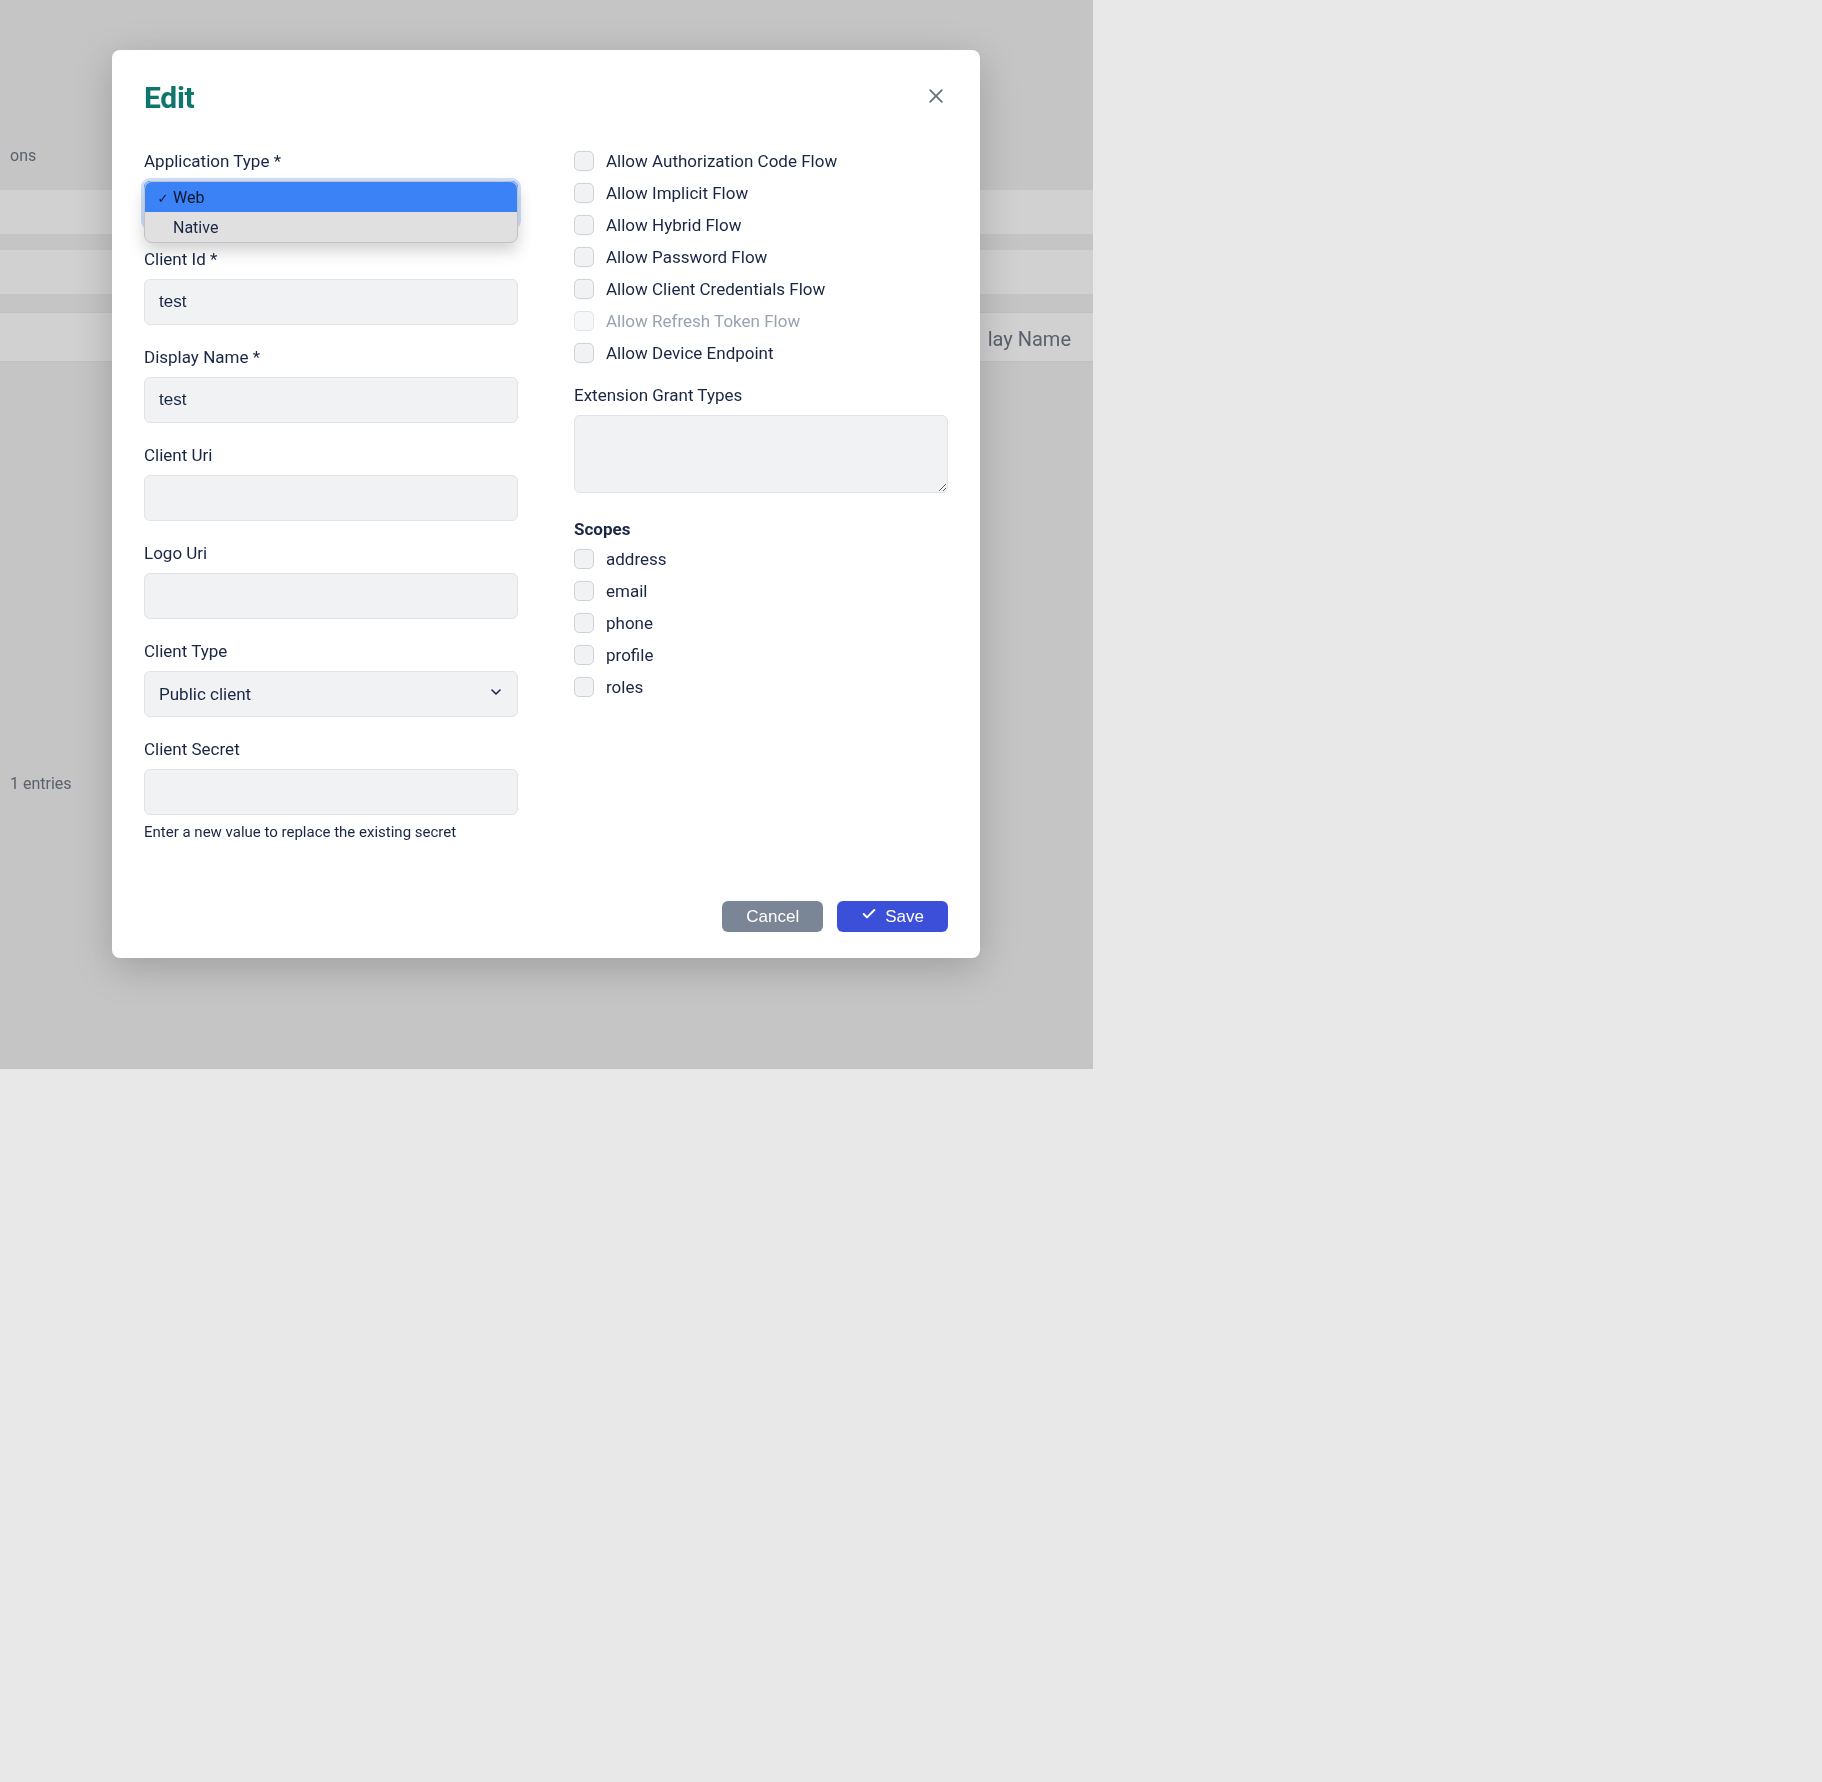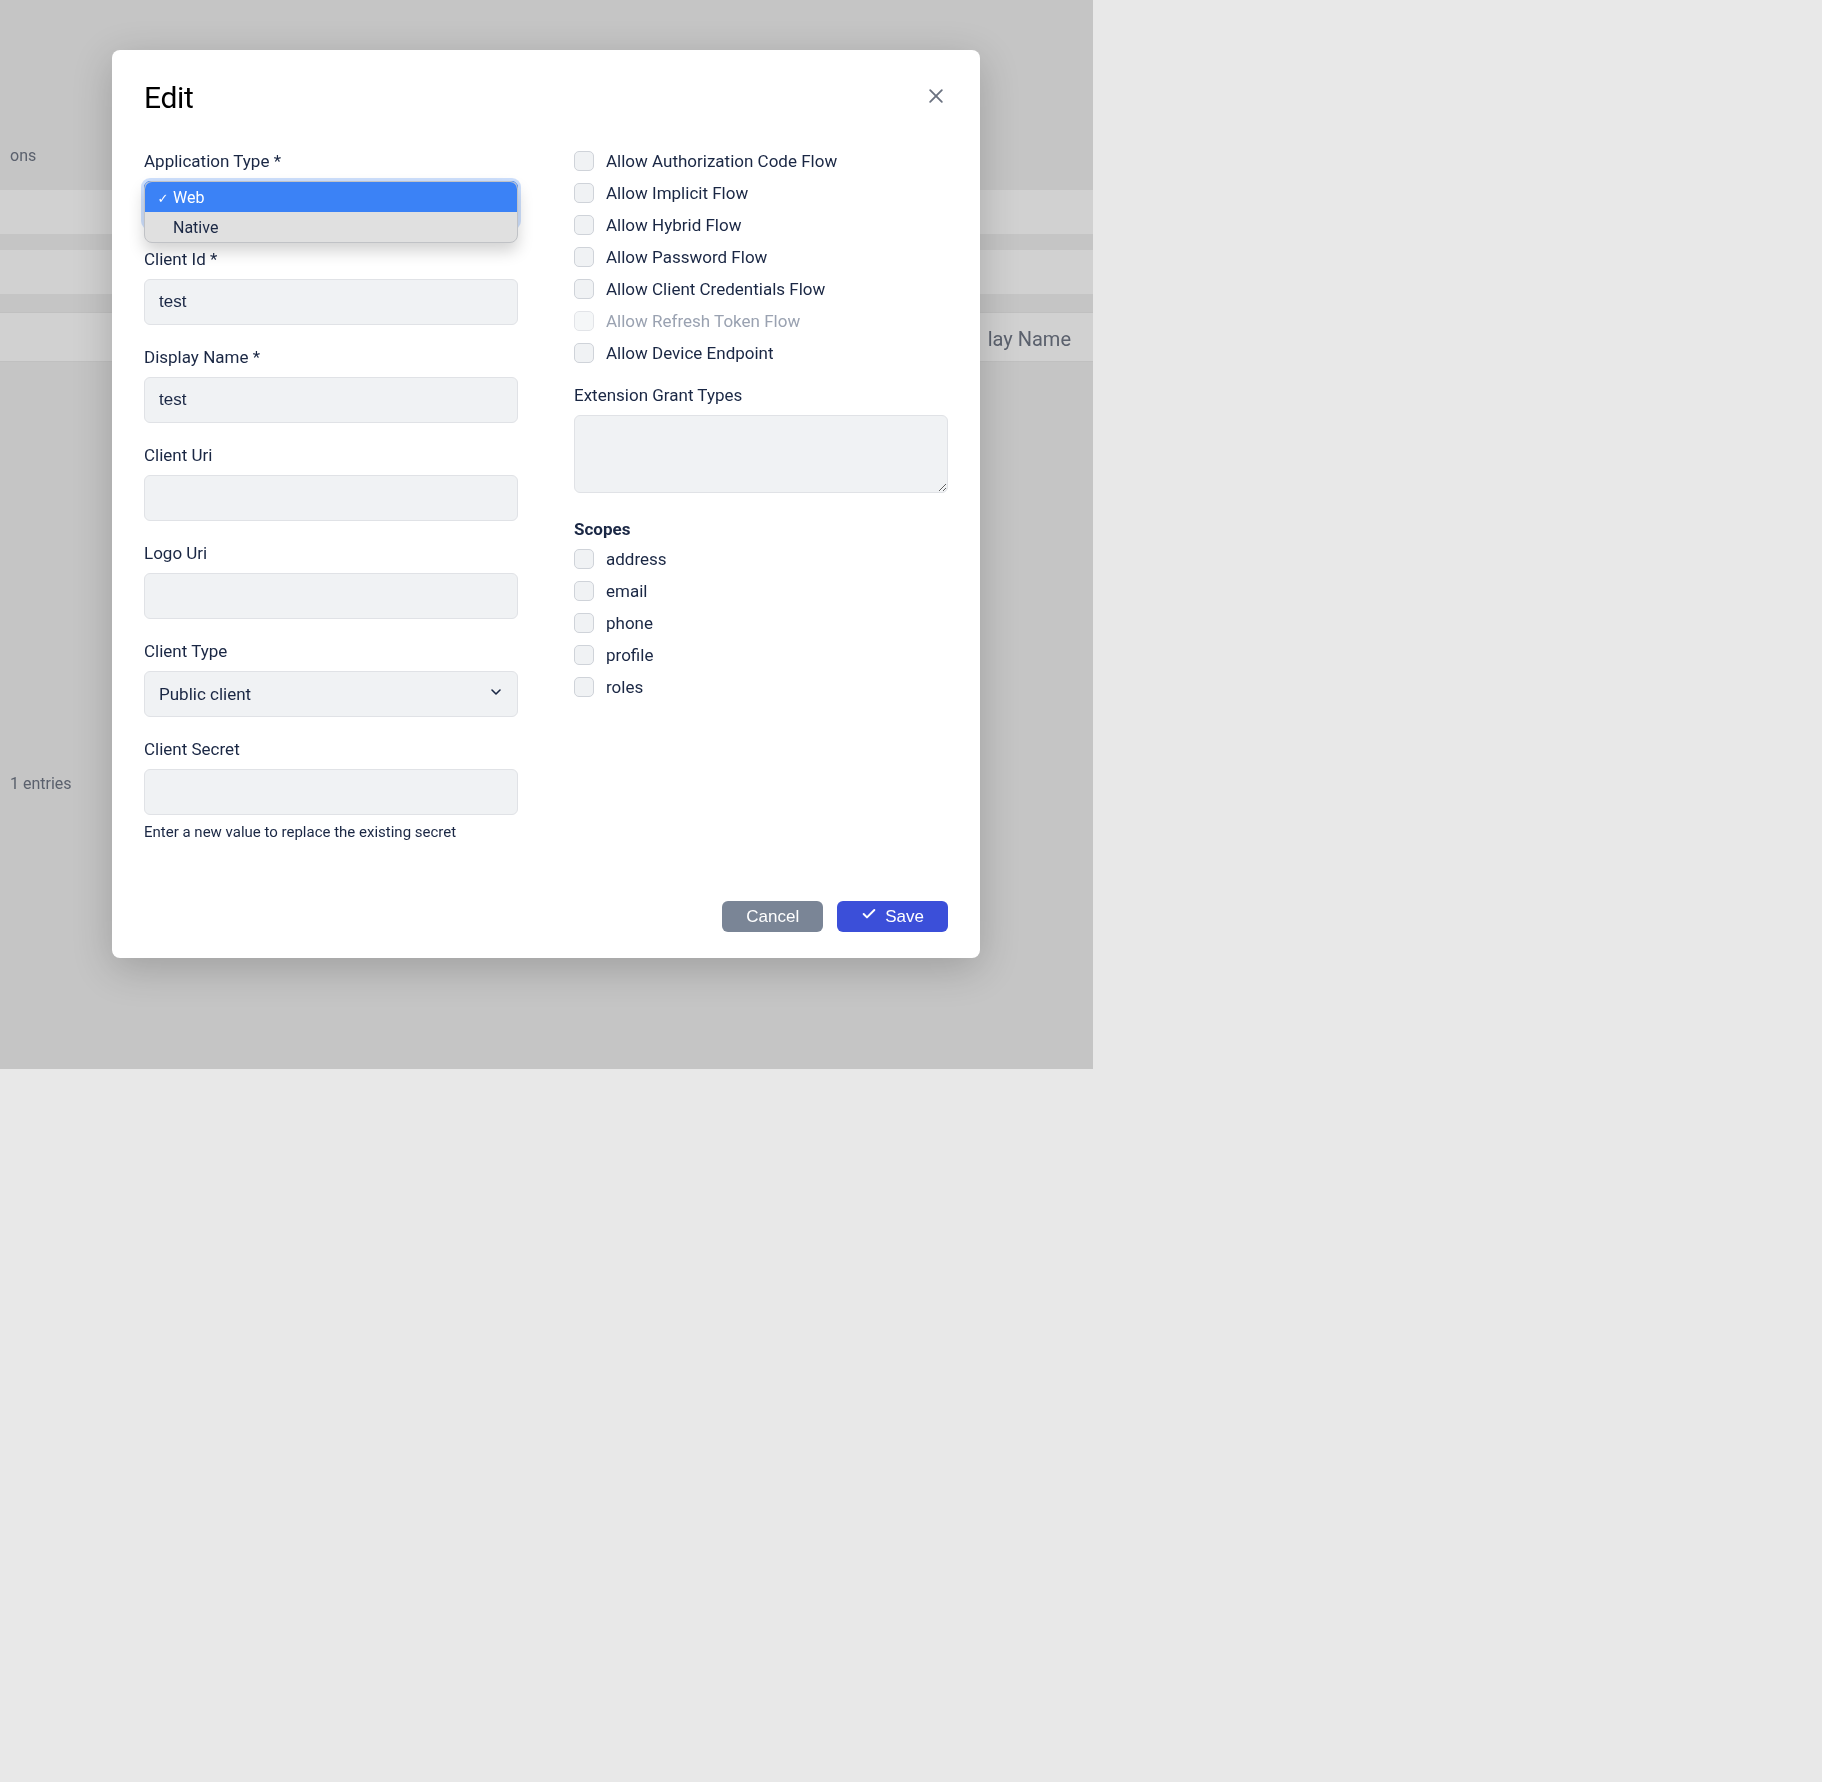--- a/index.html
+++ b/index.html
@@ -71,22 +71,22 @@
     padding: 30px 32px 26px 32px;
   }
   .modal-header {
     display: flex;
     justify-content: space-between;
     align-items: flex-start;
     margin-bottom: 36px;
   }
   .modal-title {
     font-size: 30px;
-    font-weight: 400;
-    color: #000000;
+    font-weight: 700;
+    color: #0f766e;
     letter-spacing: -0.01em;
   }
   .close-btn {
     background: none;
     border: none;
     color: #6b7280;
     cursor: pointer;
     padding: 2px;
     margin-top: 4px;
     font-size: 0;
@@ -164,21 +164,21 @@
     height: 30px;
     display: flex;
     align-items: center;
     padding: 0 10px;
     font-size: 16px;
     color: #1a2744;
     cursor: pointer;
   }
   .dropdown-item.selected {
     background: #3b82f6;
-    color: #ffffff;
+    color: #0f172a;
   }
   .dropdown-item .check {
     width: 16px;
     display: inline-block;
     text-align: center;
     margin-right: 2px;
   }
   .dropdown-item.selected .check::before {
     content: "✓";
     font-size: 13px;

